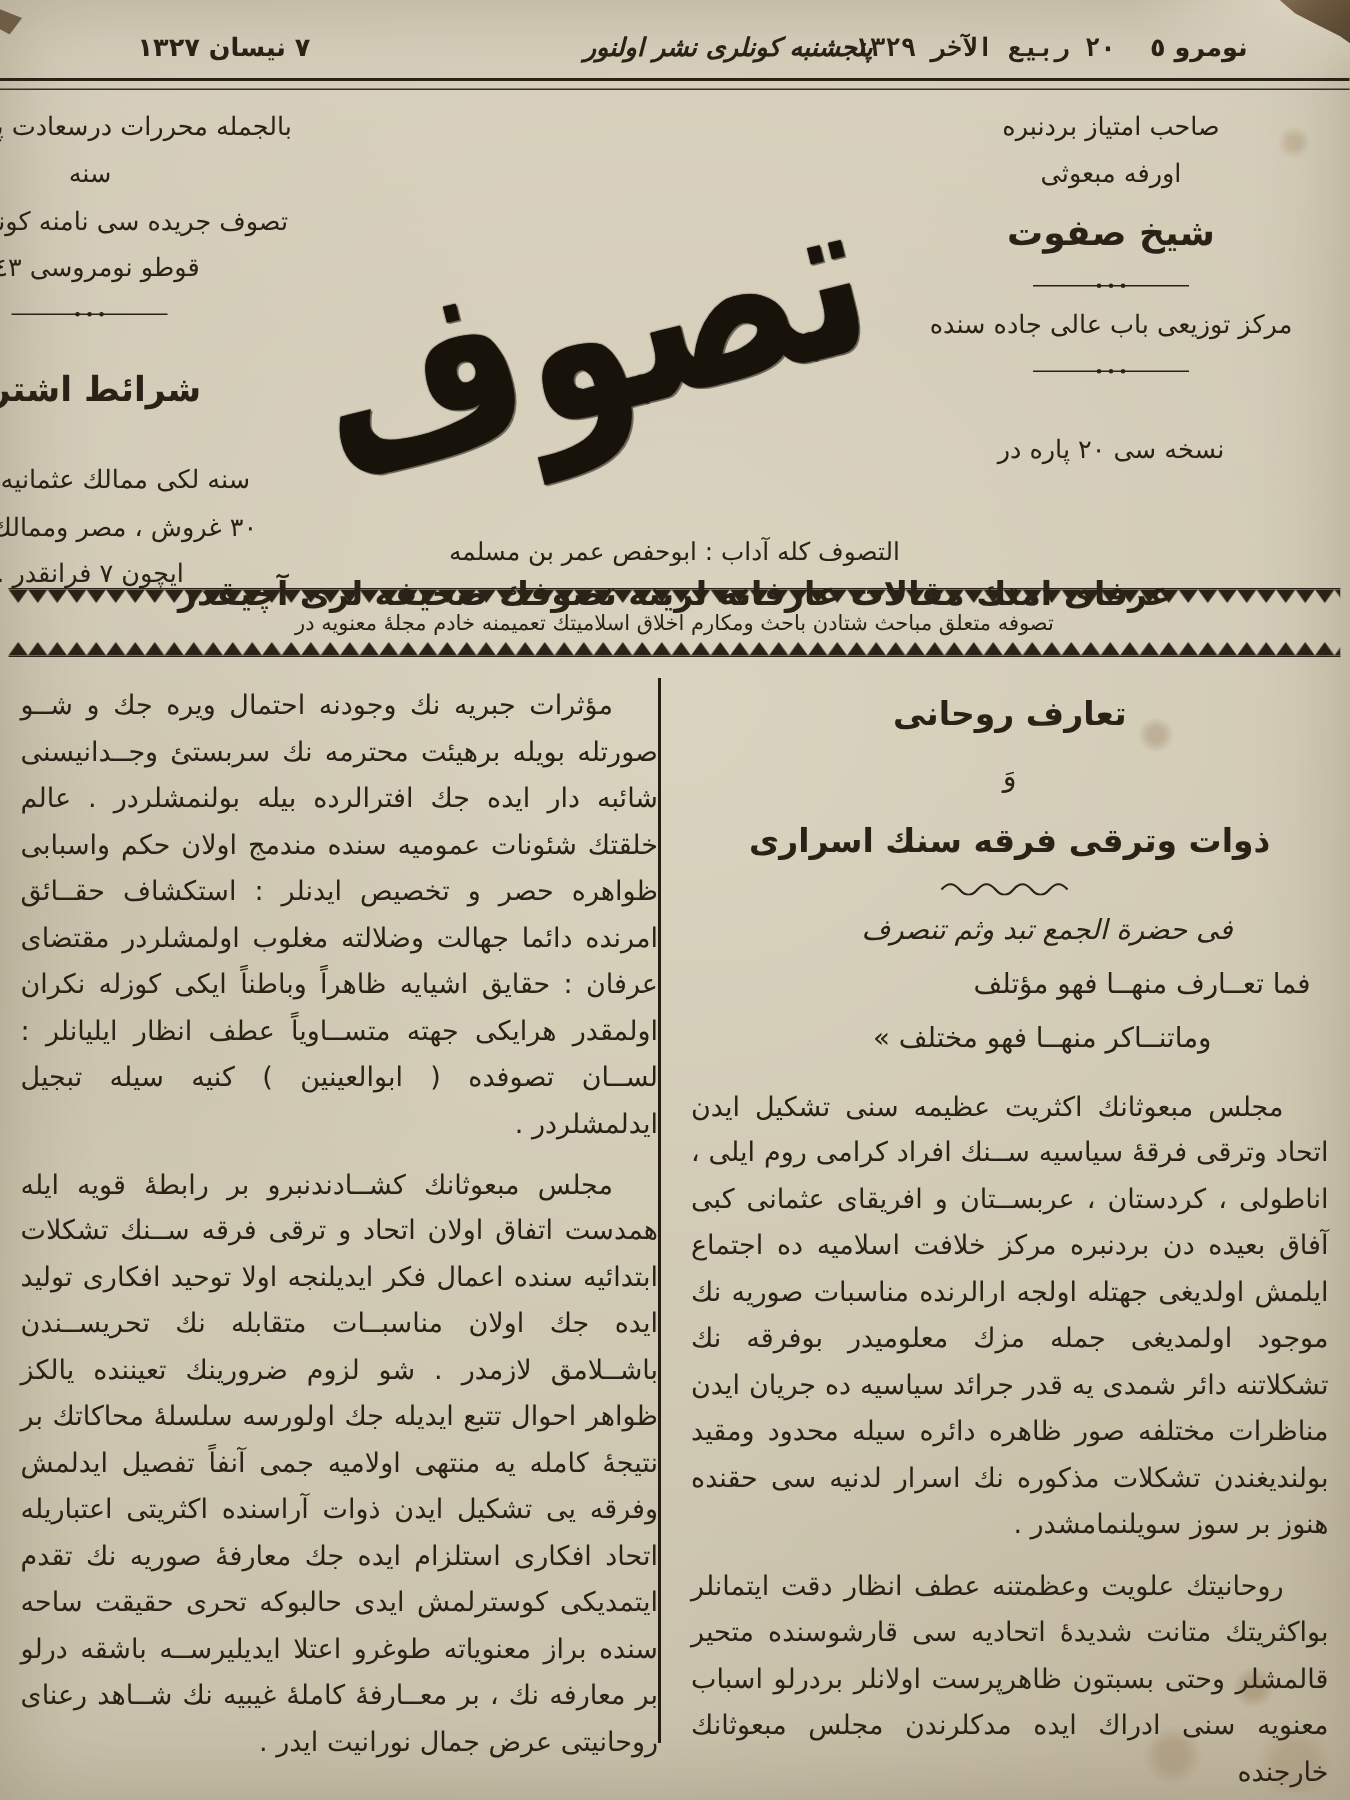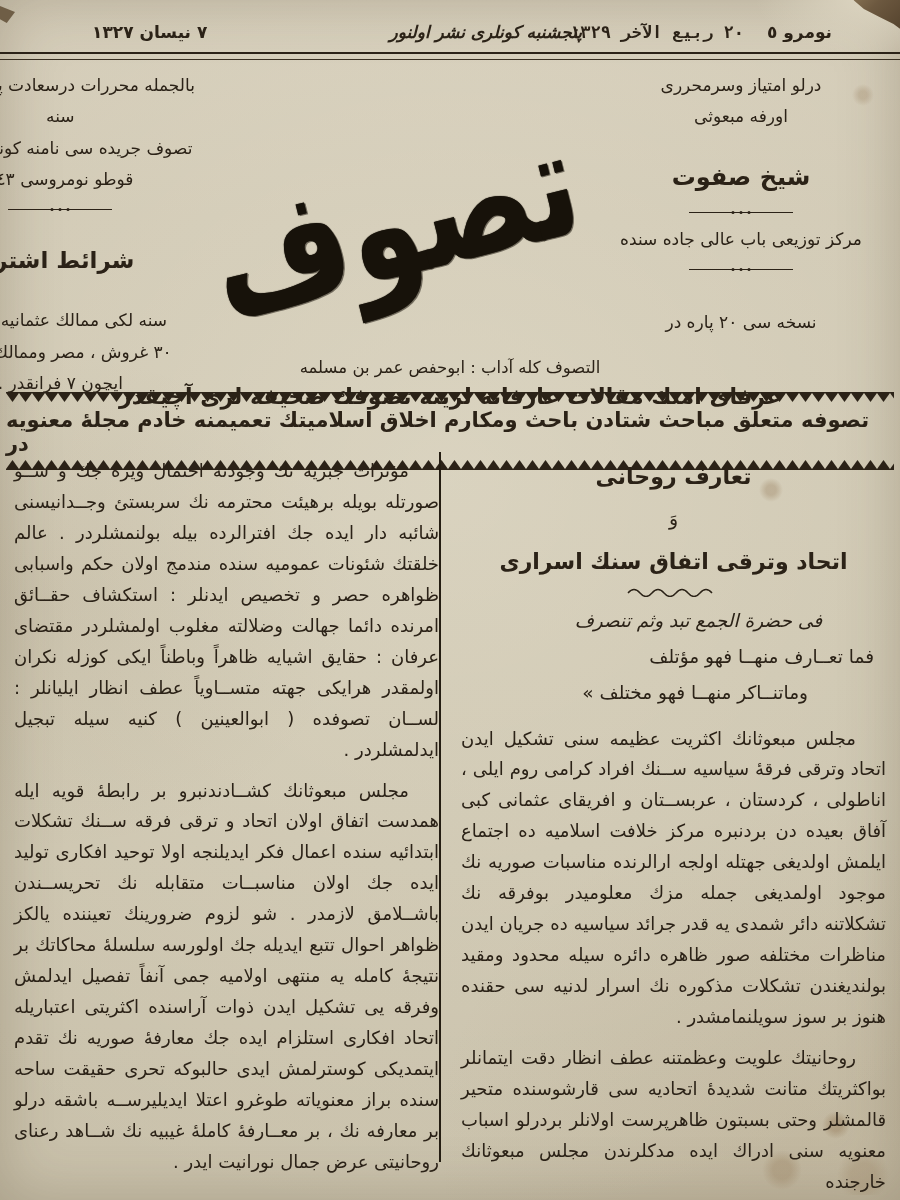--- a/index.html
+++ b/index.html
@@ -38,42 +38,42 @@
       radial-gradient(circle at 70% 30%, rgba(139,110,74,.35) 0 6px, rgba(139,110,74,0) 14px),
       radial-gradient(circle at 40% 75%, rgba(139,110,74,.28) 0 9px, rgba(139,110,74,0) 20px),
       radial-gradient(circle at 85% 80%, rgba(139,110,74,.22) 0 12px, rgba(139,110,74,0) 26px);}
   .stain-mid{left:756px;top:478px;width:30px;height:24px;
     background:radial-gradient(circle, rgba(139,110,74,.30) 0 5px, rgba(139,110,74,0) 12px);}
   .stain-top{left:850px;top:84px;width:26px;height:22px;
     background:radial-gradient(circle, rgba(139,110,74,.25) 0 4px, rgba(139,110,74,0) 11px);}
   
   .header{position:absolute;top:62px;left:0;right:0;height:288px;display:grid;grid-template-columns:318px 1fr 300px;}
   .hdr-block{text-align:center;font-size:17px;line-height:1.85;padding-top:8px;}
-  .owner-name{font-size:24px;font-weight:bold;margin-top:22px;}
+  .owner-name{font-size:24px;font-weight:bold;}
   .sub-title{font-size:23px;font-weight:bold;margin:26px 0 24px;}
   .mini-div{width:116px;height:7px;margin:10px auto 8px;position:relative;}
   .mini-div::before{content:"";position:absolute;left:6px;right:6px;top:3px;height:1px;background:#2b2217;}
   .mini-div::after{content:"";position:absolute;left:50%;top:2px;width:3px;height:3px;border-radius:50%;
     background:#2b2217;box-shadow:-8px 0 0 #2b2217, 8px 0 0 #2b2217;transform:translateX(-50%);}
   .price-line{margin-top:34px;}
   .masthead{display:flex;align-items:center;justify-content:center;height:100%;}
   .masthead-word{
     font-size:118px;font-weight:bold;color:#17120a;
     transform:rotate(-14deg) scaleY(1.28) translateY(-6px);
     text-shadow:0 0 1px #17120a, 1px 1px 0 rgba(23,18,10,.5);
     letter-spacing:-2px;line-height:1;
   }
   
   .motto{position:absolute;top:338px;left:0;right:0;text-align:center;margin-top:20px;}
   .motto-1{font-size:16.5px;}
   .motto-2{font-size:22px;font-weight:bold;margin-top:7px;}
   
   .banner{position:absolute;top:392px;left:6px;right:6px;border-top:1.6px solid #2b2217;border-bottom:1.6px solid #2b2217;}
   .banner svg{display:block;width:100%;}
-  .banner-text{text-align:left;font-size:21px;font-weight:bold;padding:6px 0 4px;}
+  .banner-text{text-align:center;font-size:14px;font-weight:normal;padding:6px 0 4px;}
   
   .body{position:absolute;top:452px;bottom:0;left:14px;right:14px;display:flex;}
   .col{flex:1 1 0;font-size:18px;line-height:1.72;text-align:justify;}
   .col-right{padding-left:20px;}
   .col-left{padding-top:4px;}
   .col-divider{width:2px;background:#241d12;margin-bottom:38px;}
   .para{margin:0 0 10px;text-indent:30px;}
   .para:last-child{margin-bottom:0;}
   
   .art-head{text-align:center;margin-top:6px;}
@@ -104,21 +104,21 @@
     <span class="m-issue">نومرو ٥</span>
     <span class="m-hijri">٢٠ ربيع الآخر ١٣٢٩</span>
     <span class="m-pub">پنجشنبه كونلرى نشر اولنور</span>
     <span class="m-rumi">٧ نيسان ١٣٢٧</span>
   </div>
   <div class="double-rule"></div>
 
   <div class="header">
 
     <div class="hdr-block">
-      <div>درلو امتياز وسرمحررى</div>
+      <div>صاحب امتياز بردنبره</div>
       <div>اورفه مبعوثى</div>
       <div class="owner-name">شيخ صفوت</div>
       <div class="mini-div"></div>
       <div>مركز توزيعى باب عالى جاده سنده</div>
       <div class="mini-div"></div>
       <div class="price-line">نسخه سى ٢٠ پاره در</div>
     </div>
 
     <div class="masthead">
       <div class="masthead-word">تصوف</div>
@@ -160,21 +160,21 @@
       <rect width="100%" height="9" fill="url(#zzup)"></rect>
     </svg>
   </div>
 
   <div class="body">
 
     <div class="col col-right">
       <div class="art-head">
         <div class="art-t1">تعارف روحانى</div>
         <div class="art-conj">وَ</div>
-        <div class="art-t2">اتحاد وترقى اتفاق سنك اسرارى</div>
+        <div class="art-t2">ذوات وترقى فرقه سنك اسرارى</div>
         <svg class="squiggle" width="96" height="9" viewBox="0 0 96 9" aria-hidden="true">
           <path d="M2,5 q6,-7 12,0 t12,0 t12,0 t12,0 t12,0 t12,0 t12,0" stroke="#2b2217" stroke-width="1.4" fill="none"></path>
         </svg>
       </div>
       <div class="quote">
         <div class="q2">فى حضرة الجمع تبد وثم تنصرف</div>
         <div class="q3">فما تعــارف منهــا فهو مؤتلف</div>
         <div class="q4">وماتنــاكر منهــا فهو مختلف »</div>
       </div>
       <p class="para">مجلس مبعوثانك اكثريت عظيمه سنى تشكيل ايدن اتحاد وترقى فرقهٔ سياسيه ســنك افراد كرامى روم ايلى ، اناطولى ، كردستان ، عربســتان و افريقاى عثمانى كبى آفاق بعيده دن بردنبره مركز خلافت اسلاميه ده اجتماع ايلمش اولديغى جهتله اولجه ارالرنده مناسبات صوريه نك موجود اولمديغى جمله مزك معلوميدر بوفرقه نك تشكلاتنه دائر شمدى يه قدر جرائد سياسيه ده جريان ايدن مناظرات مختلفه صور ظاهره دائره سيله محدود ومقيد بولنديغندن تشكلات مذكوره نك اسرار لدنيه سى حقنده هنوز بر سوز سويلنمامشدر .</p>

